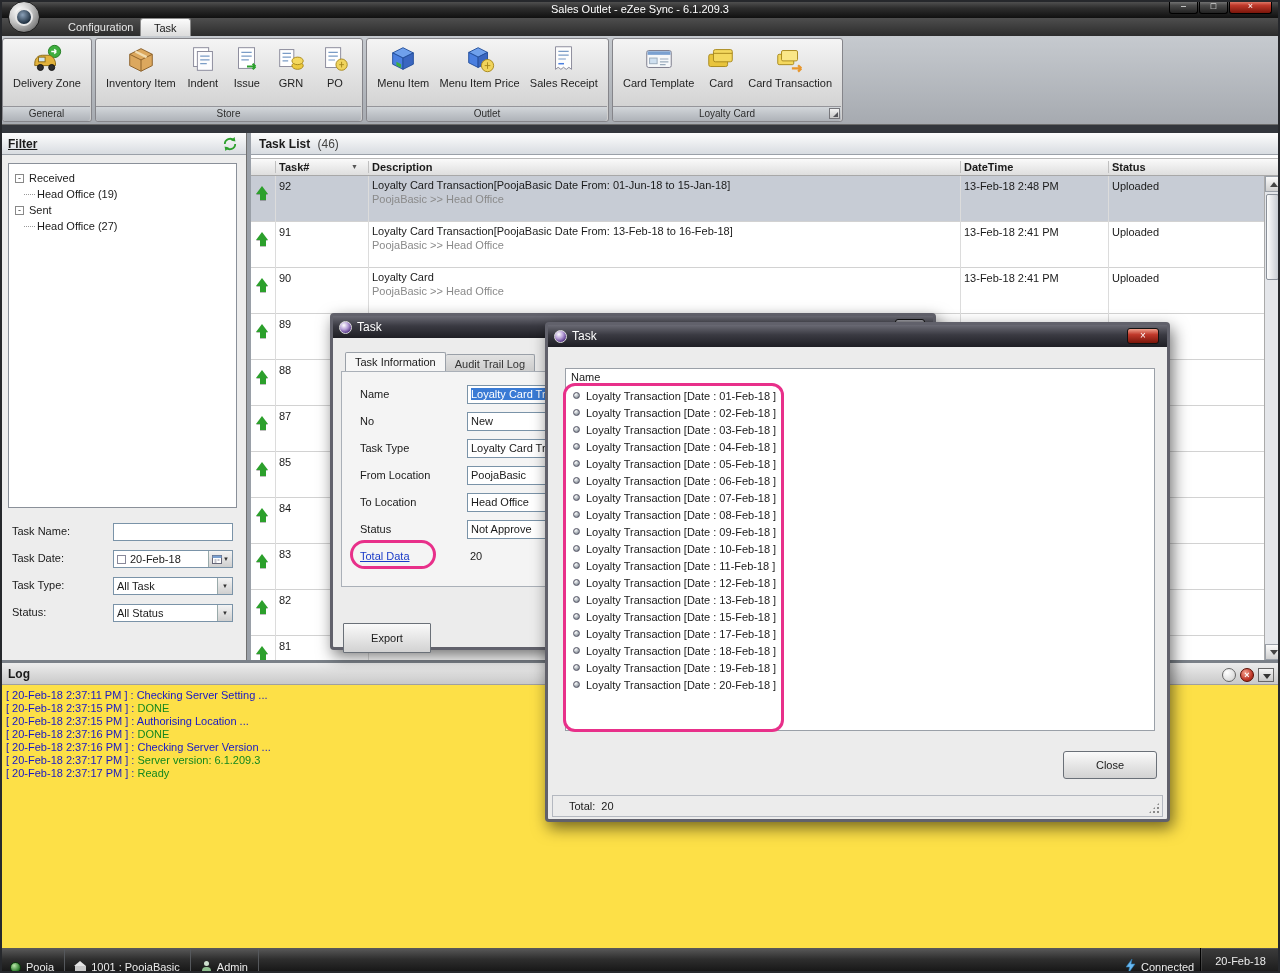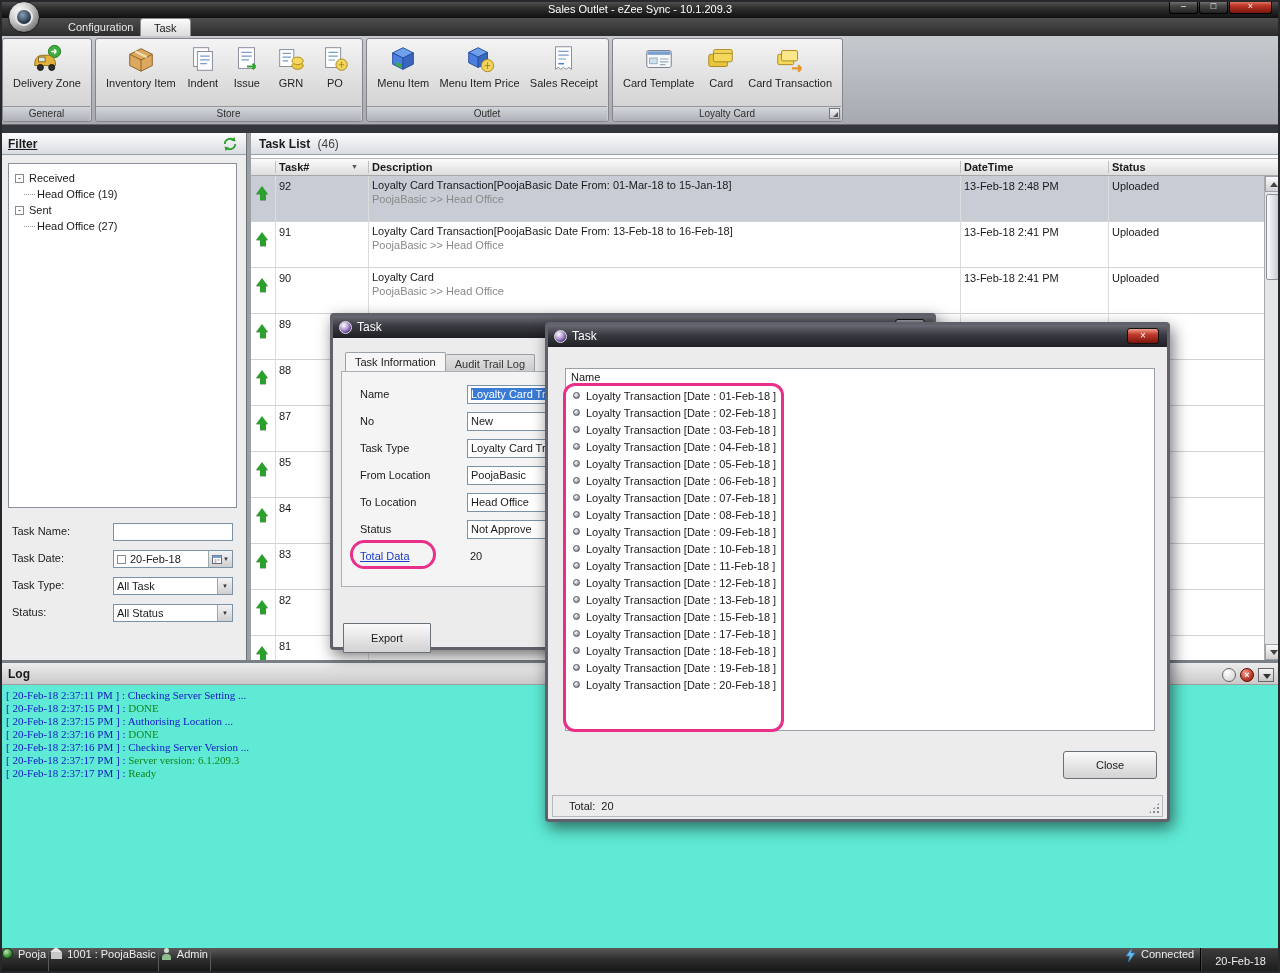--- a/index.html
+++ b/index.html
@@ -131,31 +131,31 @@
     background:linear-gradient(#ececec,#c9c9c9); border-bottom:1px solid #a0a0a0;
     font-weight:bold; font-size:12px; padding:4px 8px 0 8px; position:relative; }
   .log-btns { position:absolute; right:6px; top:5px; display:flex; gap:4px; align-items:center; }
   .cbtn { width:14px; height:14px; border-radius:50%; border:1px solid #666;
     background:radial-gradient(circle at 35% 30%, #fff, #ccc); }
   .cbtn.red { background:radial-gradient(circle at 35% 30%, #f4a08c, #c0392b 60%, #8a1a0a);
     color:#fff; font-size:9px; line-height:12px; text-align:center; border-color:#5a0a00; }
   .pinbtn { width:16px; height:14px; border:1px solid #666; background:linear-gradient(#f4f4f4,#c8c8c8); position:relative; }
   .pinbtn::after { content:""; position:absolute; left:4px; top:5px;
     border-left:4px solid transparent; border-right:4px solid transparent; border-top:5px solid #333; }
-  .log-body { position:absolute; top:25px; left:0; right:0; bottom:0; background:#5eead4; padding:4px 6px; overflow:hidden;font-family:Liberation Serif, serif; }
+  .log-body { position:absolute; top:25px; left:0; right:0; bottom:0; background:#fde047; padding:4px 6px; overflow:hidden; }
   .log-line { line-height:13px; white-space:nowrap; }
   .lt { color:#1616c8; }
   .t-info { color:#1616c8; }
   .t-ok { color:#13871f; }
 
   
   .statusbar { position:absolute; left:0; right:0; bottom:0; height:25px;
     background:linear-gradient(#5a5a5a,#2e2e2e 45%,#141414); color:#ececec; z-index:60;
     display:flex; align-items:center; font-size:11px; }
-  .sseg { display:flex; align-items:flex-start; gap:5px; padding:0 2px; height:100%;
+  .sseg { display:flex; align-items:flex-end; gap:5px; padding:0 10px; height:100%;
     border-right:1px solid #55585c; }
   .spacer { flex:1; border:none; }
   .ico-globe { width:11px; height:11px; border-radius:50%;
     background:radial-gradient(circle at 35% 30%, #b8e8a8, #2a7a2a 70%); border:1px solid #0a3a0a; }
   .ico-home { width:11px; height:7px; background:#c8c8c8; position:relative; margin-top:4px; }
   .ico-home::before { content:""; position:absolute; left:-1px; top:-5px;
     border-left:6.5px solid transparent; border-right:6.5px solid transparent; border-bottom:5px solid #e4e4e4; }
   .ico-person { width:11px; height:12px; position:relative; }
   .ico-person::before { content:""; position:absolute; left:3px; top:0; width:5px; height:5px; border-radius:50%; background:#cfe0cf; }
   .ico-person::after { content:""; position:absolute; left:1px; top:6px; width:9px; height:6px;
@@ -219,21 +219,21 @@
     clip-path:polygon(100% 0, 100% 100%, 0 100%); }
 
   .frame { position:absolute; inset:0; border:2px solid #26282c; pointer-events:none; z-index:100; }
 
   svg { display:block; }
 </style>
 </head>
 <body>
 
 <div class="titlebar">
-  <span>Sales Outlet - eZee Sync - 10.1.209.3</span>
+  <span>Sales Outlet - eZee Sync - 6.1.209.3</span>
 </div>
 <div class="app-logo"></div>
 <div class="win-buttons">
   <div class="win-btn">–</div>
   <div class="win-btn">□</div>
   <div class="win-btn close">×</div>
 </div>
 
 <div class="tabrow">
   <div class="ribbon-tab t0">Configuration</div>
@@ -487,21 +487,21 @@
     <div class="vline v1"></div>
     <div class="vline v2"></div>
     <div class="vline v3"></div>
 
     <div class="trow selected">
       <span class="c-arrow">
           <span class="up-arrow"></span>
         </span>
       <span class="c-id">92</span>
       <div class="c-desc">
-          <div class="d1">Loyalty Card Transaction[PoojaBasic Date From: 01-Mar-18 to 15-Jan-18]</div>
+          <div class="d1">Loyalty Card Transaction[PoojaBasic Date From: 01-Jun-18 to 15-Jan-18]</div>
         <div class="d2">PoojaBasic &gt;&gt; Head Office</div>
         </div>
       <span class="c-dt">13-Feb-18 2:48 PM</span>
       <span class="c-st">Uploaded</span>
     </div>
     <div class="trow">
       <span class="c-arrow">
           <span class="up-arrow"></span>
         </span>
       <span class="c-id">91</span>

